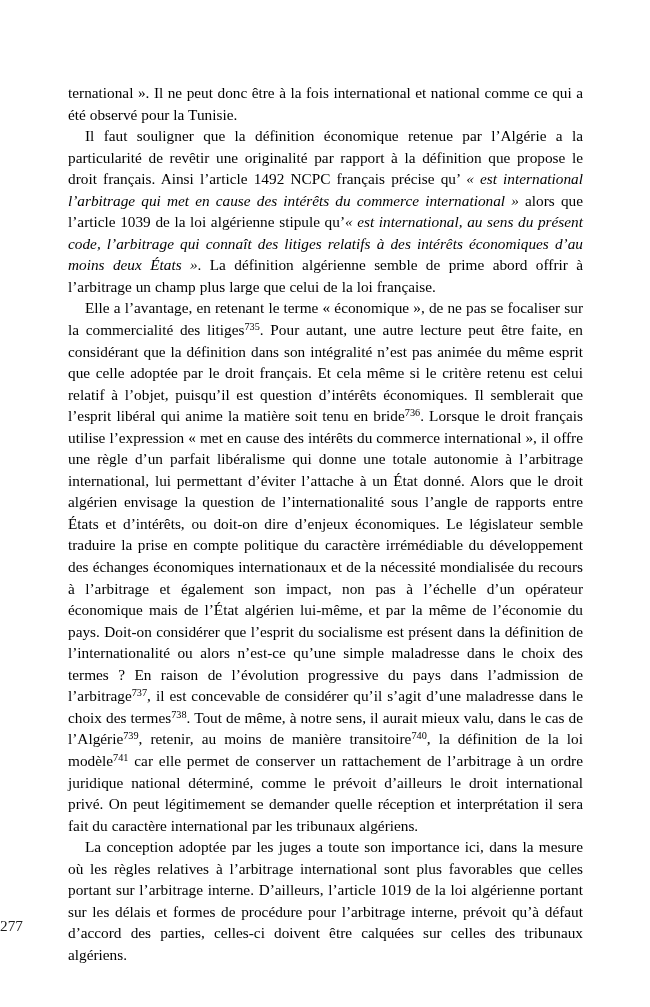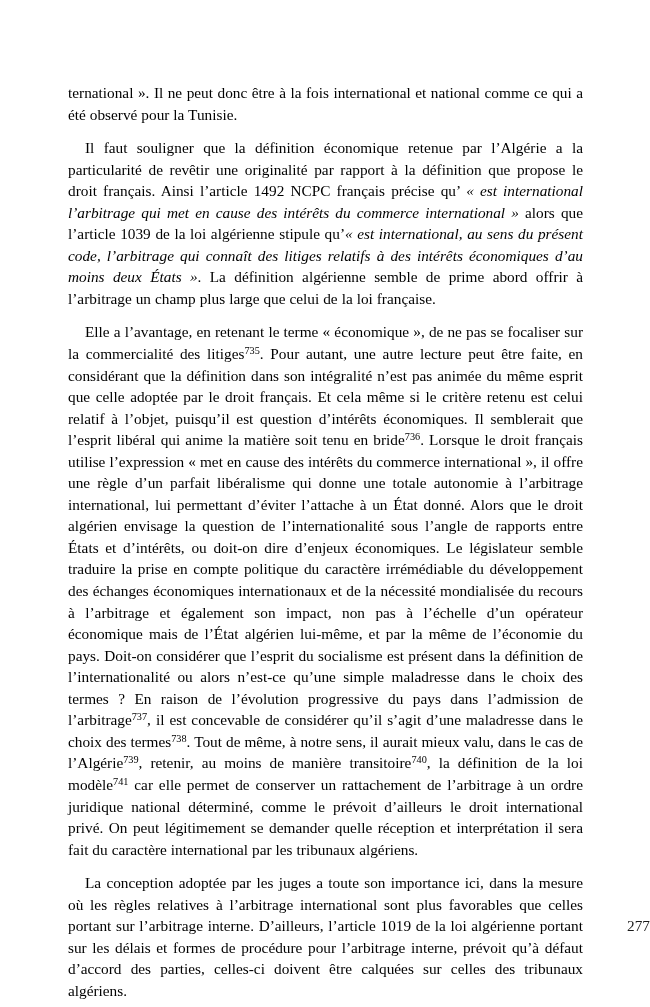--- a/index.html
+++ b/index.html
@@ -33,38 +33,38 @@
     word-spacing: 0.01em;
   }
   .para {
     margin: 0;
     text-indent: 0;
   }
   .para.indent {
     text-indent: 17px;
   }
   .para + .para {
-    margin-top: 12px;
+    margin-top: 0;
   }
   .it {
     font-style: italic;
   }
   sup.fn {
     font-size: 0.67em;
     line-height: 0;
     vertical-align: 0.45em;
     font-style: normal;
     font-family: Liberation Serif, serif;
   }
   .page-number {
     position: absolute;
     left: 0;
     top: 916px;
     width: 650px;
-    text-align: right;
+    text-align: left;
     font-size: 15.3px;
     line-height: 20px;
     color: #1a1a1a;
   }
 </style>
 </head>
 <body>
 
 <div class="page">
   <div class="text-block" id="body-root">

